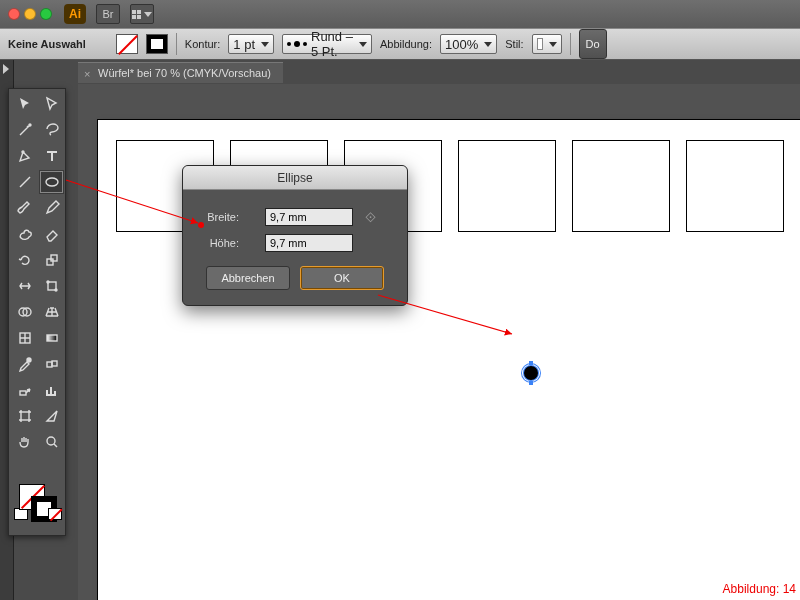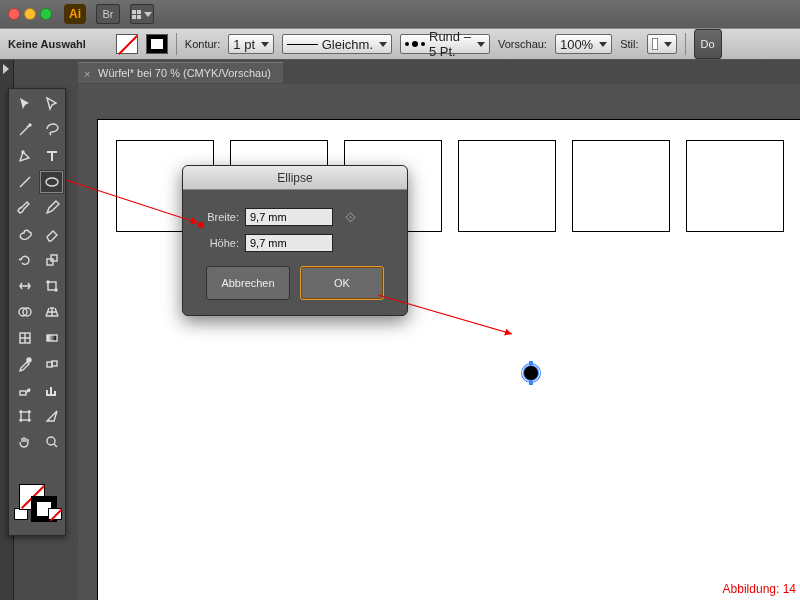--- a/index.html
+++ b/index.html
@@ -61,24 +61,24 @@
   .ellipse-result{ position:absolute; top:246px; left:426px; width:14px; height:14px; border-radius:50%; background:#000; box-shadow:0 0 0 1px #3b82f6, 0 0 0 2px #fff, 0 0 0 3px #3b82f6;}
   .ellipse-result::before,.ellipse-result::after{content:"";position:absolute;background:#3b82f6;width:4px;height:4px;}
   .ellipse-result::before{top:-5px;left:5px;} .ellipse-result::after{bottom:-5px;left:5px;}
 
   
   .dlg{ position:absolute; top:165px; left:182px; width:226px; background:#535353; border:1px solid #2a2a2a; border-radius:6px; box-shadow:0 6px 18px rgba(0,0,0,.5); overflow:hidden;}
   .dlg-title{ height:24px; background:linear-gradient(#e8e8e8,#c8c8c8); text-align:center; font-size:12px; color:#333; line-height:24px; border-bottom:1px solid #888;}
   .dlg-body{ padding:18px 14px 15px; font-size:11px; color:#ddd;}
   .dlg-row{ display:flex; align-items:center; gap:6px; margin-bottom:8px;}
   .dlg-row label{ width:42px; text-align:right;}
-  .dlg-input{ width:88px; height:18px; background:#e8e8e8; border:1px solid #222; color:#000; font-size:11px; padding:0 4px;}
+  .dlg-input{ width:88px; height:18px; background:#e8e8e8; border:1px solid #222; color:#000; font-size:11px; padding:0 4px;margin-left:20px;}
   .link-icon{ margin-left:6px; color:#999; font-size:14px;}
   .dlg-btns{ display:flex; gap:10px; margin-top:14px; justify-content:center;}
-  .dlg-btn{ width:84px; height:34px; background:#6a6a6a; border:1px solid #333; color:#eee; font-size:11px; border-radius:3px; cursor:pointer;}
+  .dlg-btn{ width:84px; height:24px; background:#6a6a6a; border:1px solid #333; color:#eee; font-size:11px; border-radius:3px; cursor:pointer;}
   .dlg-btn.primary{ border:1px solid #e49b2f; box-shadow:0 0 0 1px #7a4a00 inset;}
 
   
   svg.overlay{ position:absolute; top:0; left:0; pointer-events:none;}
 </style>
 </head>
 <body>
 
 <div class="titlebar">
   <div class="tl-dot tl-red"></div>
@@ -101,35 +101,30 @@
   <span class="cb-label">Keine Auswahl</span>
   <span style="width:14px"></span>
   <div class="swatch diag"></div>
   <div class="swatch border"></div>
   <span class="cb-sep"></span>
   <span>Kontur:</span>
   <div class="drop">
       <span>1 pt</span>
       <span class="dd"></span>
     </div>
-  <div class="drop" style="width:110px">
-      <span class="line-sample"></span>
-      <span>Gleichm.</span>
-      <span class="dd"></span>
-    </div>
   <div class="drop" style="width:90px">
       <span class="dot-sample">
         <i></i>
         <i style="width:6px;height:6px"></i>
         <i></i>
       </span>
       <span>Rund – 5 Pt.</span>
       <span class="dd"></span>
     </div>
-  <span>Vorschau:</span>
+  <span>Abbildung:</span>
   <div class="drop">
       <span>100%</span>
       <span class="dd"></span>
     </div>
   <span>Stil:</span>
   <div class="drop" style="width:30px">
       <span style="width:14px;height:12px;background:#fff;border:1px solid #888"></span>
       <span class="dd"></span>
     </div>
   <span class="cb-sep"></span>

